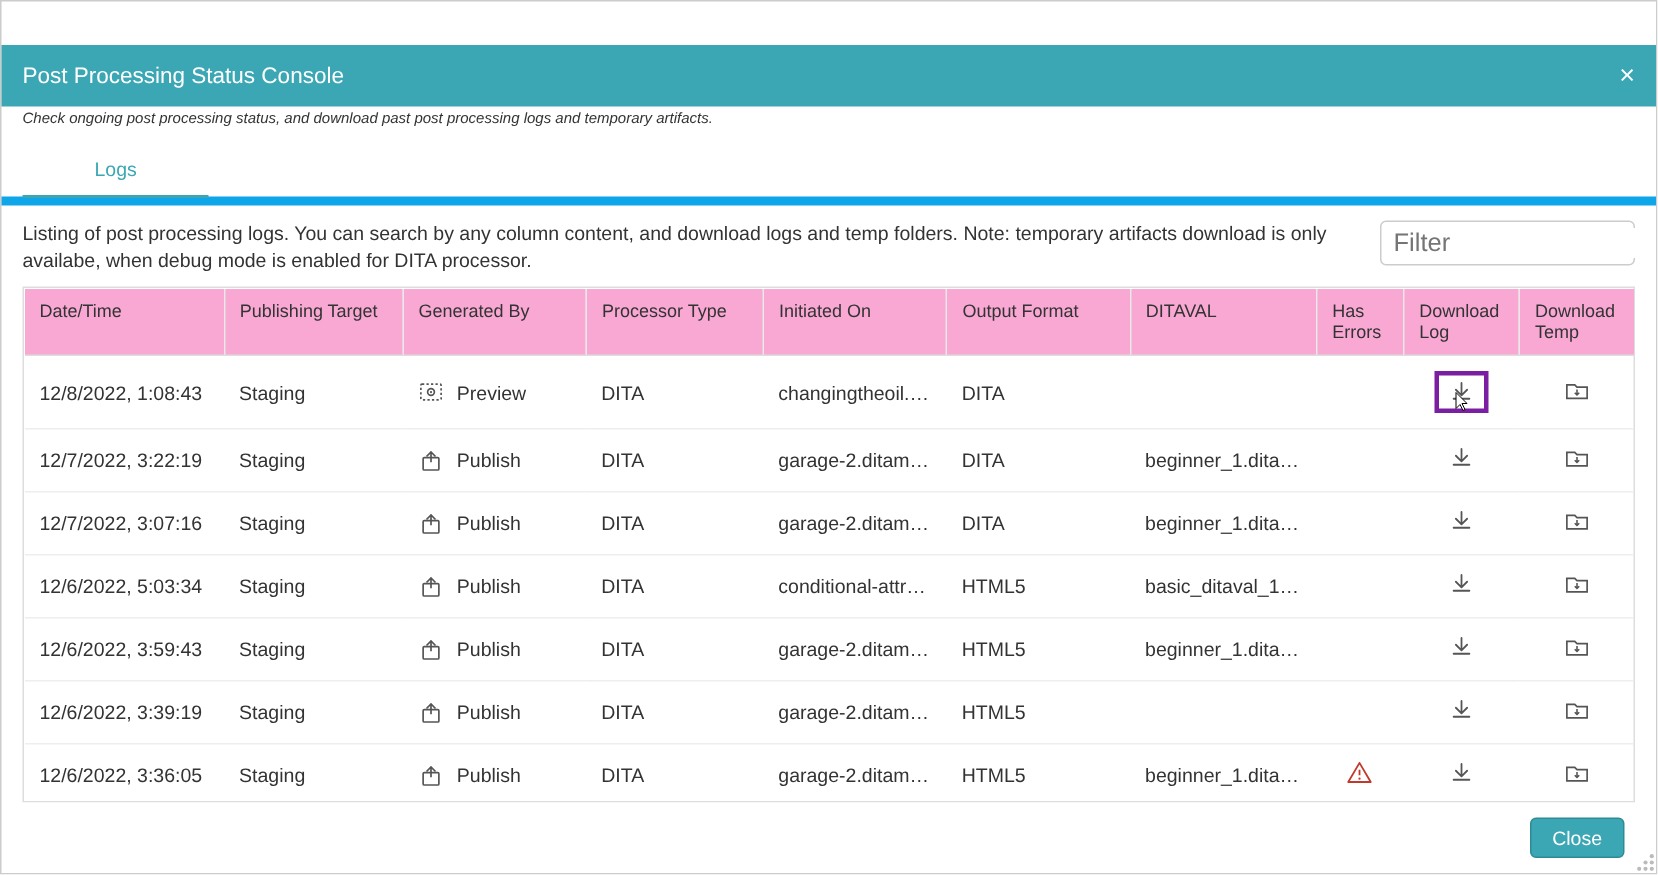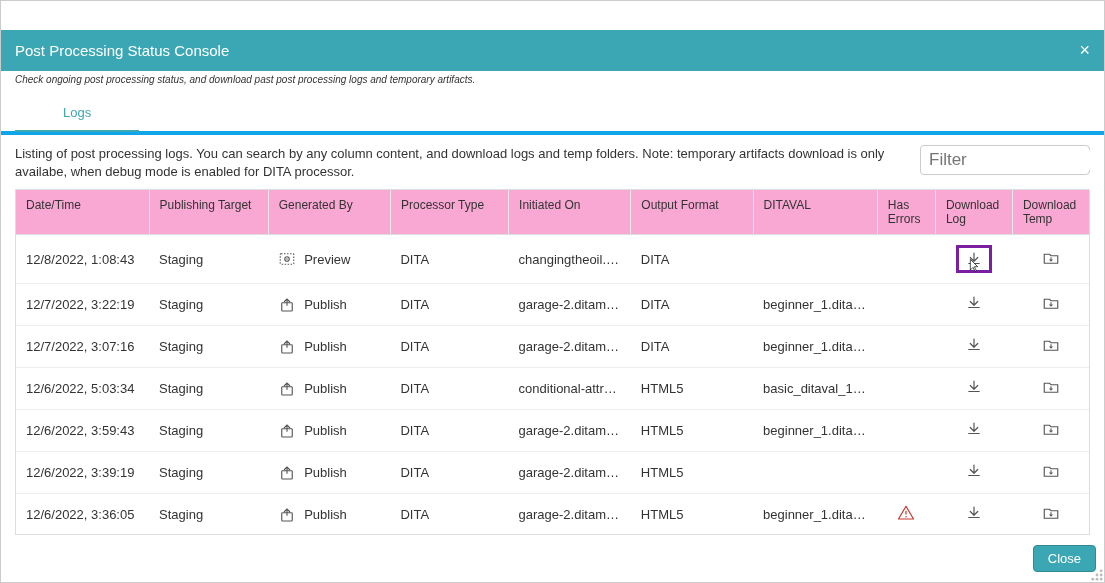--- a/index.html
+++ b/index.html
@@ -33,21 +33,21 @@
       font-weight: 300;
     }
     .subtext {
       padding: 3px 14px 10px;
       color: #333;
       font-size: 10px;
       font-style: italic;
     }
     .tabs {
       display: flex;
-      border-bottom: 4px solid #0ea5e9;
+      border-bottom: 6px solid #0ea5e9;
       padding-left: 14px;
     }
     .tab {
       padding: 10px 48px;
       color: #3ca7b4;
       cursor: pointer;
       border-bottom: 2px solid #3ca7b4;
       margin-bottom: -1px;
       font-size: 13px;
     }
@@ -128,21 +128,21 @@
     }
     .cursor {
       position: absolute;
       bottom: -4px;
       right: 6px;
       width: 16px;
       height: 16px;
     }
     .center { text-align: center; }
     .footer {
-      padding: 10px 8px;
+      padding: 10px 21px;
       display: flex;
       justify-content: flex-end;
       align-items: flex-end;
       gap: 6px;
     }
     .close-btn {
       background: #3ca7b4;
       color: #fff;
       border: 1px solid #2e8a95;
       border-radius: 4px;

